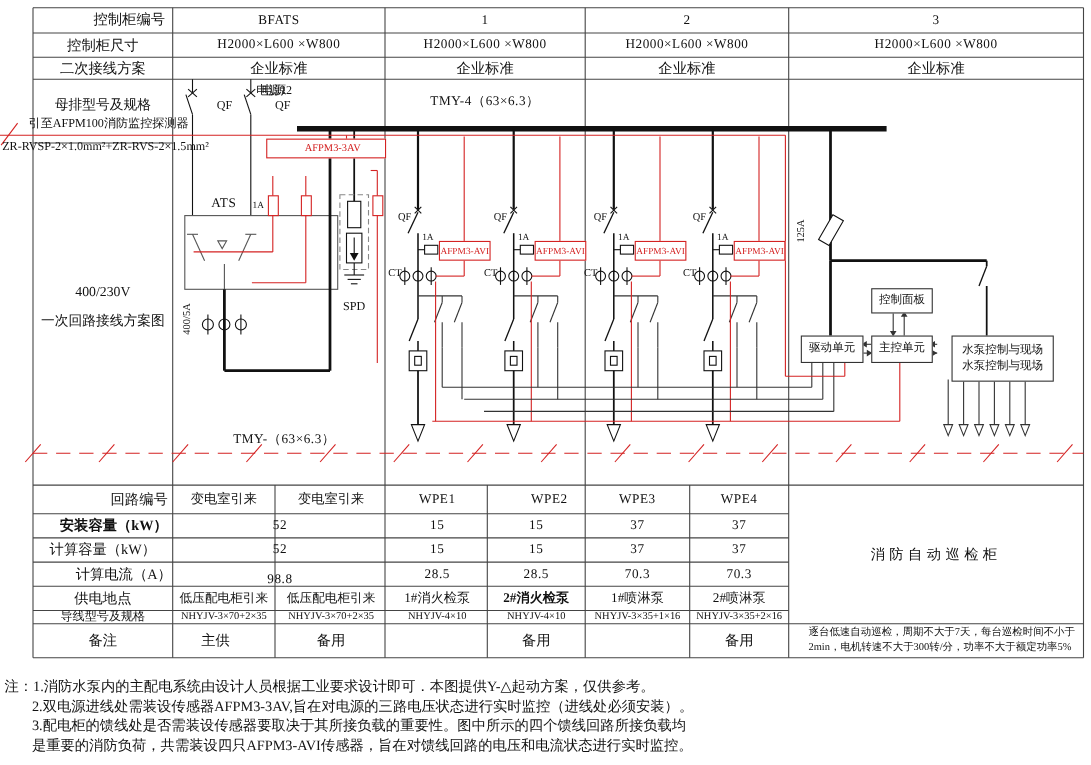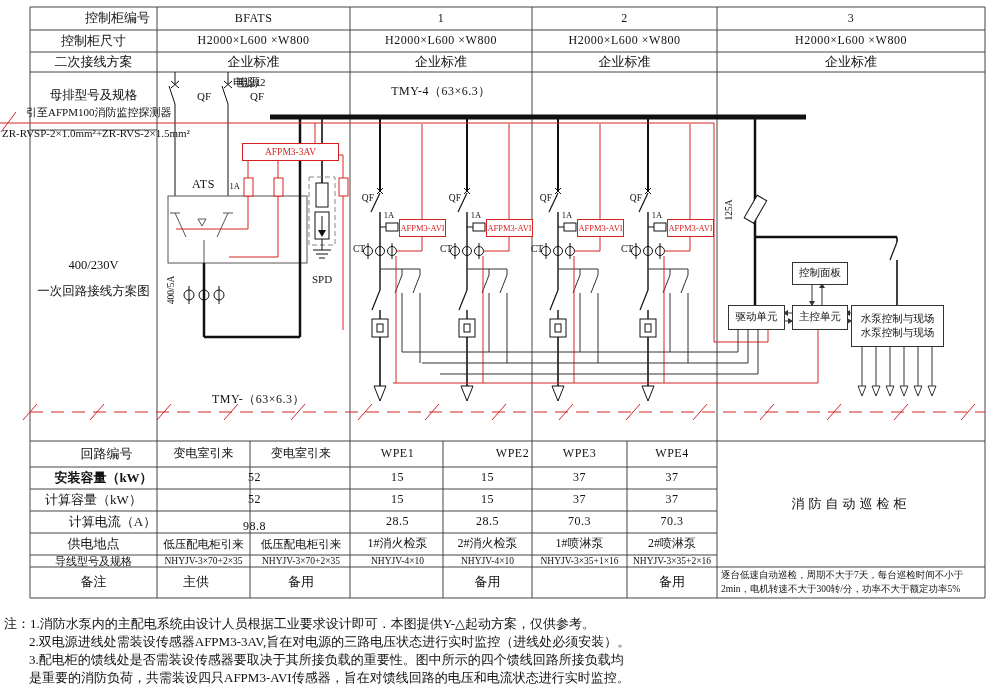--- a/index.html
+++ b/index.html
@@ -14,21 +14,21 @@
   .sm{font-size:11px;}
   .xs{font-size:9.5px;}
   .xxs{font-size:8.5px;}
   .redbox{position:absolute;border:1px solid #d42222;background:#fff;color:#d42222;
           display:flex;align-items:center;justify-content:center;}
   .box{position:absolute;border:1px solid #333;background:#fff;
        display:flex;align-items:center;justify-content:center;
        font-size:10.5px;text-align:center;line-height:1.35;}
   .rot{transform:rotate(-90deg);}
   .sp{letter-spacing:4px;}
-  .wrap{white-space:normal;}
+  .wrap{white-space:normal;margin-left:14px;}
 </style>
 </head>
 <body>
 
 <div class="canvas">
 
 <svg width="992" height="695" viewBox="0 0 992 695">
   <defs>
     <g id="feeder">
       <line x1="0" y1="118" x2="0" y2="190" stroke="#111" stroke-width="2"></line>
@@ -250,21 +250,21 @@
 
 <div class="c" style="left:30px;top:88px;width:127px;height:16px;font-size:12.5px;">母排型号及规格</div>
 <div class="c lat" style="left:350px;top:84px;width:182px;height:16px;">TMY-4（63×6.3）</div>
 
 <div class="c l sm" style="left:26px;top:105px;width:140px;height:14px;">引至AFPM100消防监控探测器</div>
 <div class="c l sm" style="left:2px;top:126px;width:185px;height:15px;">ZR-RVSP-2×1.0mm²+ZR-RVS-2×1.5mm²</div>
 <div class="c l sm" style="left:185px;top:76px;width:36px;height:13px;padding-left:48px;">电源1</div>
 <div class="c l sm" style="left:197px;top:90px;width:24px;height:13px;">QF</div>
 <div class="c l sm" style="left:238px;top:76px;width:36px;height:13px;">电源2</div>
 <div class="c l sm" style="left:250px;top:90px;width:24px;height:13px;">QF</div>
-<div class="redbox xs" style="left:242px;top:143px;width:95px;height:16px;">AFPM3-3AV</div>
+<div class="redbox xs" style="left:242px;top:126px;width:95px;height:16px;padding-left:12px;">AFPM3-3AV</div>
 <div class="c r xxs" style="left:220px;top:181px;width:20px;height:12px;">1A</div>
 <div class="c l lat" style="left:192px;top:177px;width:40px;height:15px;">ATS</div>
 <div class="c" style="left:30px;top:258px;width:127px;height:16px;font-size:12.5px;">400/230V</div>
 <div class="c" style="left:30px;top:284px;width:127px;height:16px;font-size:12.5px;">一次回路接线方案图</div>
 <div class="c rot xs" style="left:151px;top:284px;width:40px;height:12px;">400/5A</div>
 <div class="c sm" style="left:304px;top:272px;width:36px;height:14px;">SPD</div>
 <div class="c l lat" style="left:212px;top:392px;width:120px;height:15px;">TMY-（63×6.3）</div>
 <div class="c rot xs" style="left:709px;top:204px;width:40px;height:12px;">125A</div>
 
 <div class="c r xs" style="left:352px;top:193px;width:22px;height:11px;">QF</div>
@@ -288,25 +288,25 @@
 <div class="c l xs" style="left:621px;top:244px;width:14px;height:11px;">CT</div>
 
 <div class="box" style="left:792px;top:262px;width:54px;height:21px;">控制面板</div>
 <div class="box" style="left:728px;top:305px;width:55px;height:23px;">驱动单元</div>
 <div class="box" style="left:792px;top:305px;width:54px;height:23px;">主控单元</div>
 <div class="box wrap" style="left:851px;top:305px;width:91px;height:40px;flex-direction:column;">
   <div>水泵控制与现场</div>
   <div>水泵控制与现场</div>
 </div>
 
-<div class="c" style="left:30px;top:441px;width:153px;height:26px;">回路编号</div>
+<div class="c" style="left:30px;top:441px;width:153px;height:26px;padding-left:20px;">回路编号</div>
 <div class="c" style="left:157px;top:441px;width:93px;height:26px;font-size:12px;">变电室引来</div>
 <div class="c" style="left:250px;top:441px;width:102px;height:26px;font-size:12px;">变电室引来</div>
 <div class="c lat" style="left:352px;top:441px;width:91px;height:26px;">WPE1</div>
-<div class="c lat" style="left:443px;top:441px;width:113px;height:26px;padding-left:13px;">WPE2</div>
+<div class="c lat" style="left:443px;top:441px;width:113px;height:26px;">WPE2</div>
 <div class="c lat" style="left:532px;top:441px;width:95px;height:26px;">WPE3</div>
 <div class="c lat" style="left:627px;top:441px;width:90px;height:26px;">WPE4</div>
 
 <div class="c" style="left:40px;top:467px;width:127px;height:22px;font-weight:bold;">安装容量（kW）</div>
 <div class="c lat" style="left:157px;top:467px;width:195px;height:22px;">52</div>
 <div class="c lat" style="left:352px;top:467px;width:91px;height:22px;">15</div>
 <div class="c lat" style="left:443px;top:467px;width:89px;height:22px;">15</div>
 <div class="c lat" style="left:532px;top:467px;width:95px;height:22px;">37</div>
 <div class="c lat" style="left:627px;top:467px;width:90px;height:22px;">37</div>
 
@@ -321,21 +321,21 @@
 <div class="c lat" style="left:157px;top:511px;width:195px;height:32px;">98.8</div>
 <div class="c lat" style="left:352px;top:511px;width:91px;height:22px;">28.5</div>
 <div class="c lat" style="left:443px;top:511px;width:89px;height:22px;">28.5</div>
 <div class="c lat" style="left:532px;top:511px;width:95px;height:22px;">70.3</div>
 <div class="c lat" style="left:627px;top:511px;width:90px;height:22px;">70.3</div>
 
 <div class="c" style="left:30px;top:533px;width:127px;height:22px;">供电地点</div>
 <div class="c sm" style="left:157px;top:533px;width:93px;height:22px;font-size:11.5px;">低压配电柜引来</div>
 <div class="c sm" style="left:250px;top:533px;width:102px;height:22px;font-size:11.5px;">低压配电柜引来</div>
 <div class="c" style="left:352px;top:533px;width:91px;height:22px;font-size:12px;">1#消火检泵</div>
-<div class="c" style="left:443px;top:533px;width:89px;height:22px;font-size:12px;">2#消火检泵</div>
+<div class="c" style="left:443px;top:533px;width:89px;height:22px;font-size:12px;font-weight:bold;">2#消火检泵</div>
 <div class="c" style="left:532px;top:533px;width:95px;height:22px;font-size:12px;">1#喷淋泵</div>
 <div class="c" style="left:627px;top:533px;width:90px;height:22px;font-size:12px;">2#喷淋泵</div>
 
 <div class="c sm" style="left:30px;top:555px;width:127px;height:12px;">导线型号及规格</div>
 <div class="c xs" style="left:157px;top:555px;width:93px;height:12px;">NHYJV-3×70+2×35</div>
 <div class="c xs" style="left:250px;top:555px;width:102px;height:12px;">NHYJV-3×70+2×35</div>
 <div class="c xs" style="left:352px;top:555px;width:91px;height:12px;">NHYJV-4×10</div>
 <div class="c xs" style="left:443px;top:555px;width:89px;height:12px;">NHYJV-4×10</div>
 <div class="c xs" style="left:532px;top:555px;width:95px;height:12px;">NHYJV-3×35+1×16</div>
 <div class="c xs" style="left:627px;top:555px;width:90px;height:12px;">NHYJV-3×35+2×16</div>

